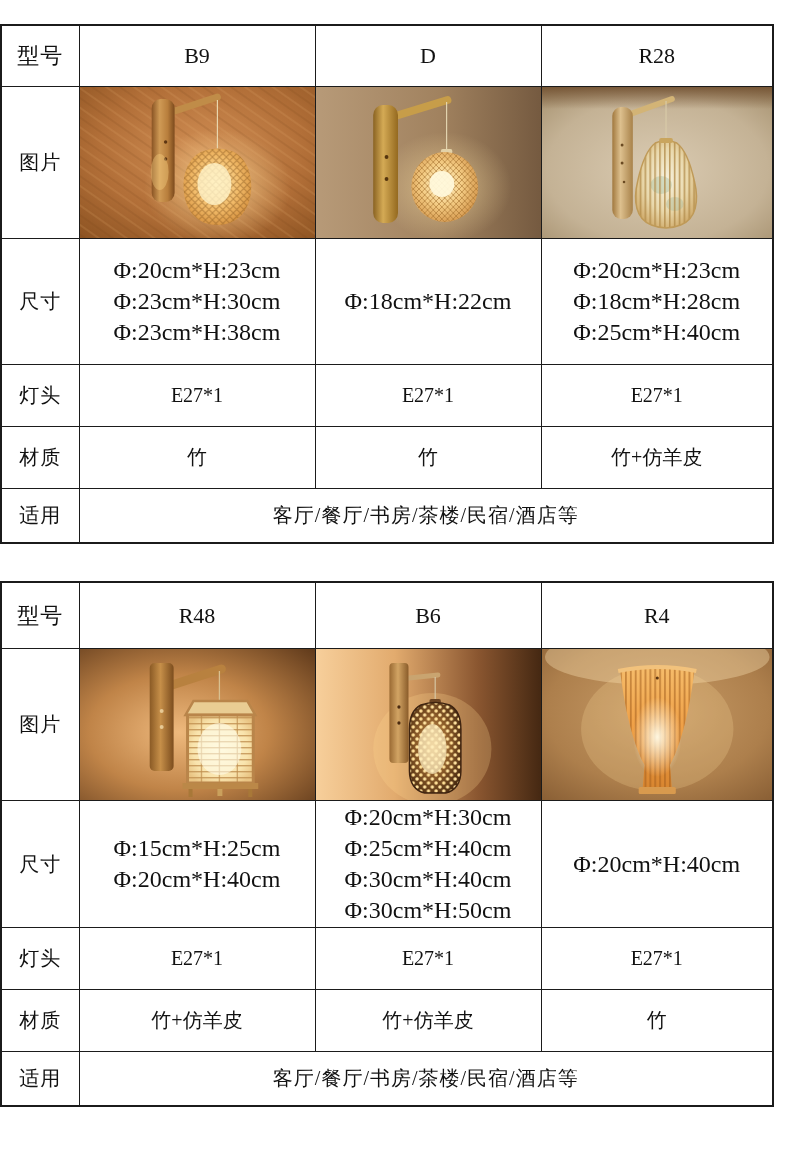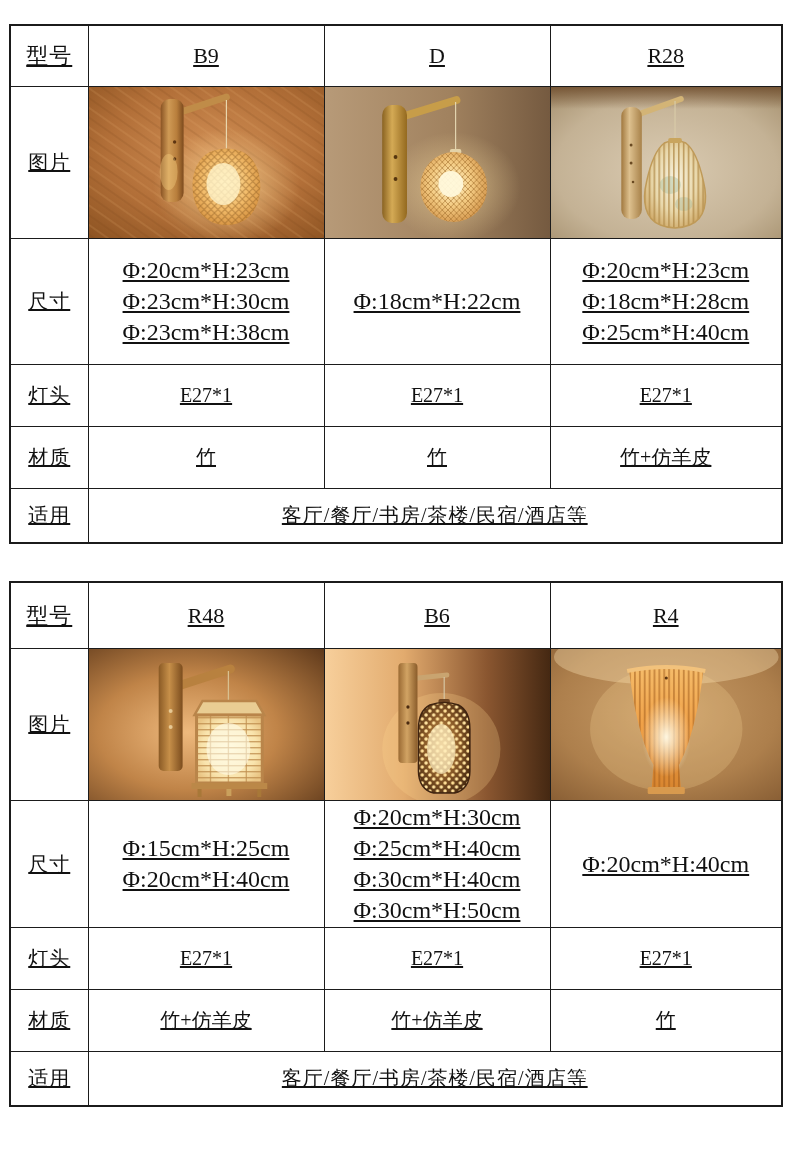--- a/index.html
+++ b/index.html
@@ -7,23 +7,21 @@
     width:790px;height:1171px;background:#ffffff;
     font-family:"Liberation Serif","DejaVu Serif",serif;
     color:#111111;
     -webkit-font-smoothing:antialiased;
   }
   .page{width:790px;height:1171px;overflow:hidden;background:#fff;}
   table.spec{
     border-collapse:collapse;
     table-layout:fixed;
     width:772px;
-    margin-left:9px;
     border:2.5px solid #1b1b1b;
-    text-decoration:underline;
   }
   table.spec td{
     border:1.5px solid #1b1b1b;
     text-align:center;
     vertical-align:middle;
     padding:0;
     font-size:20px;
     overflow:hidden;
   }
   .t1{margin-top:24px;}

